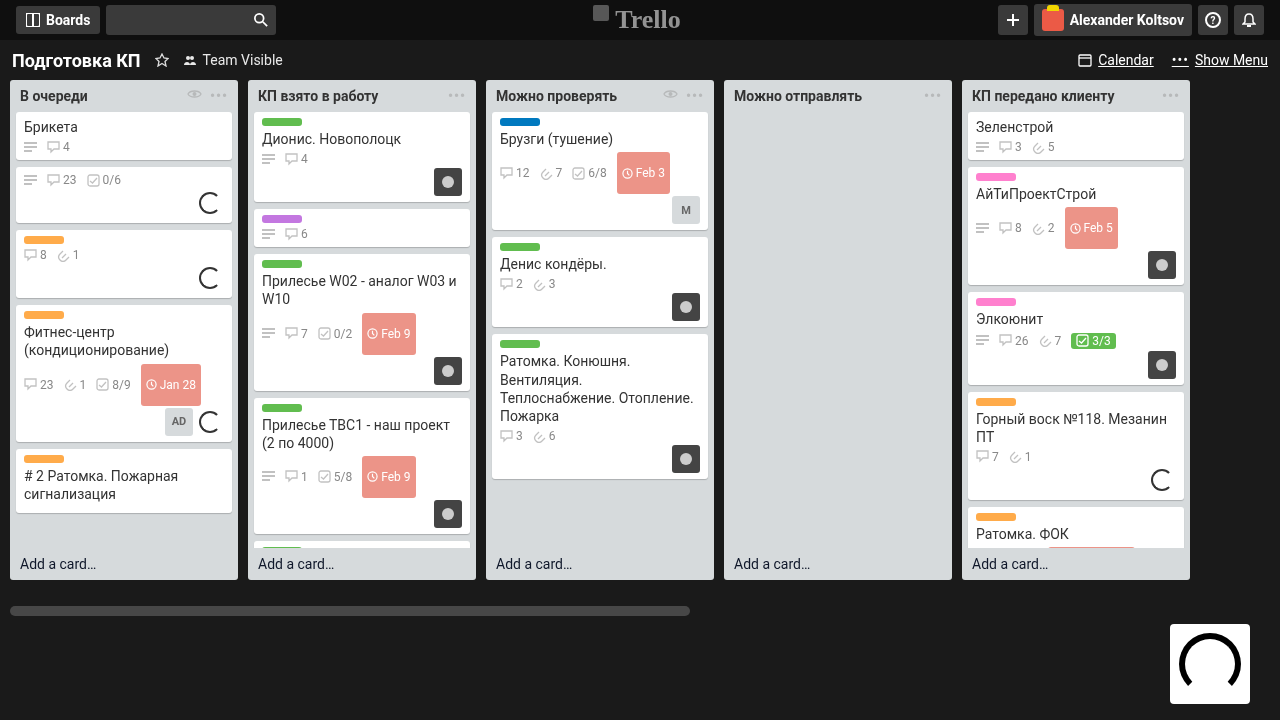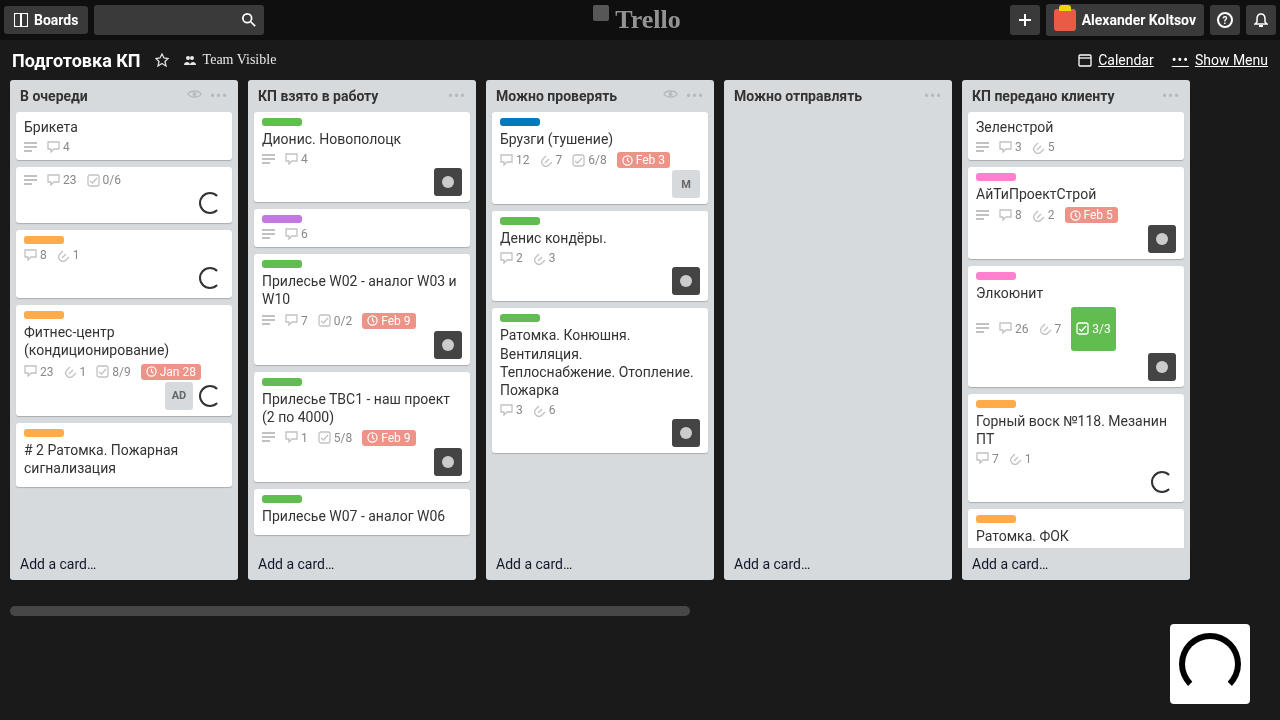--- a/index.html
+++ b/index.html
@@ -9,21 +9,21 @@
   width: 1280px;
   height: 720px;
   overflow: hidden;
   color: #fff;
 }
 .top-header {
   height: 40px;
   background: rgba(0,0,0,0.4);
   display: flex;
   align-items: center;
-  padding: 0 4px;
+  padding: 0 16px;
   gap: 6px;
 }
 .boards-btn {
   background: rgba(255,255,255,0.18);
   border-radius: 3px;
   padding: 6px 10px;
   display: flex;
   align-items: center;
   gap: 6px;
   font-weight: 700;
@@ -94,21 +94,21 @@
 .board-bar {
   height: 40px;
   display: flex;
   align-items: center;
   padding: 0 12px;
   gap: 14px;
   font-size: 14px;
 }
 .board-name { font-weight: 700; font-size: 18px; }
 .bar-icon { opacity: 0.85; cursor: pointer; }
-.team-visible { display: flex; align-items: center; gap: 6px; cursor: pointer; opacity: 0.9; font-family: Liberation Serif, serif; }
+.team-visible { display: flex; align-items: center; gap: 6px; cursor: pointer; opacity: 0.9; }
 .board-bar-right { margin-left: auto; display: flex; align-items: center; gap: 18px; }
 .calendar-link { display: flex; align-items: center; gap: 6px; cursor: pointer; }
 .calendar-link span { text-decoration: underline; }
 .show-menu { display: flex; align-items: center; gap: 6px; cursor: pointer; }
 .show-menu span { text-decoration: underline; }
 
 .board {
   display: flex;
   gap: 10px;
   padding: 0 10px;
@@ -167,31 +167,31 @@
   gap: 10px;
   flex-wrap: wrap;
   font-size: 12px;
   color: #888;
 }
 .badge { display: inline-flex; align-items: center; gap: 3px; }
 .due {
   background: #ec9488;
   color: #fff;
   border-radius: 3px;
-  padding: 1px 5px;
+  padding: 14px 5px;
   display: inline-flex;
   align-items: center;
   gap: 3px;
   font-size: 12px;
 }
 .check-done {
   background: #61bd4f;
   color: #fff;
   border-radius: 3px;
-  padding: 15px 5px;
+  padding: 1px 5px;
   display: inline-flex;
   gap: 3px;
   font-size: 12px;
 }
 .members {
   display: flex;
   gap: 3px;
   justify-content: flex-end;
   margin-top: 2px;
 }

